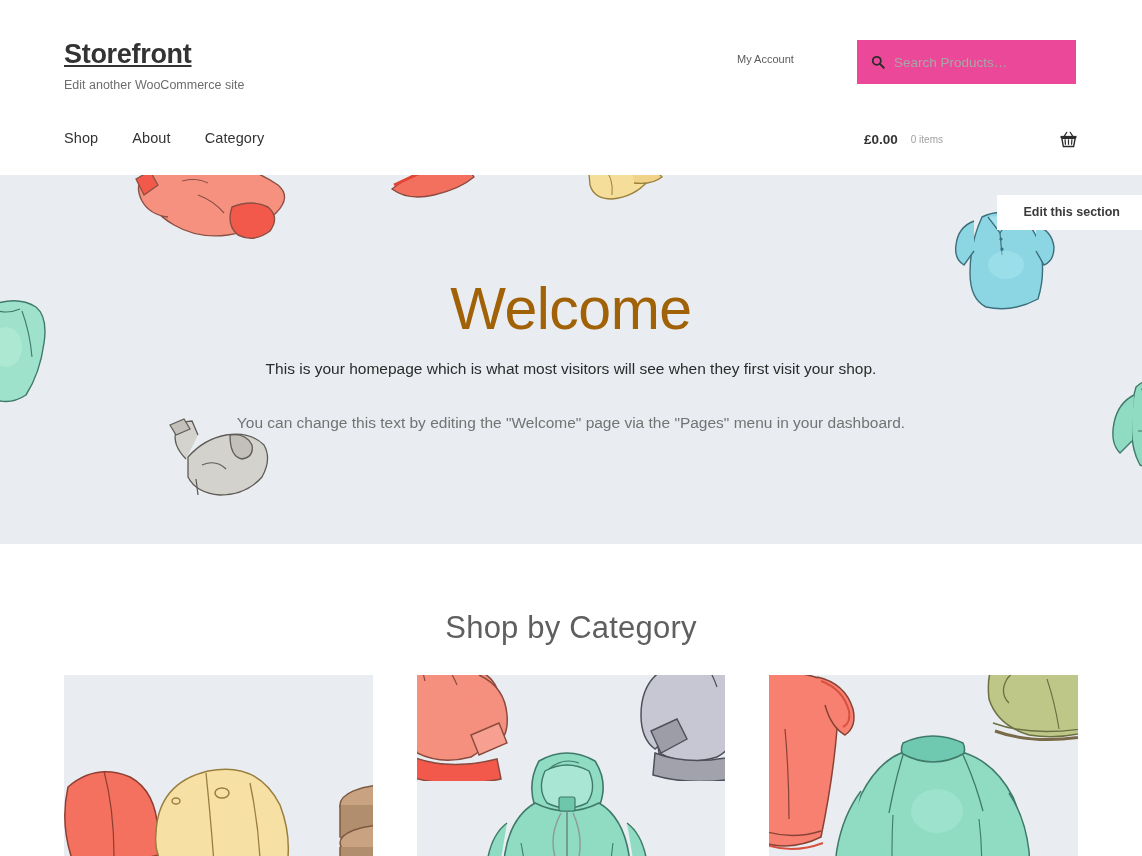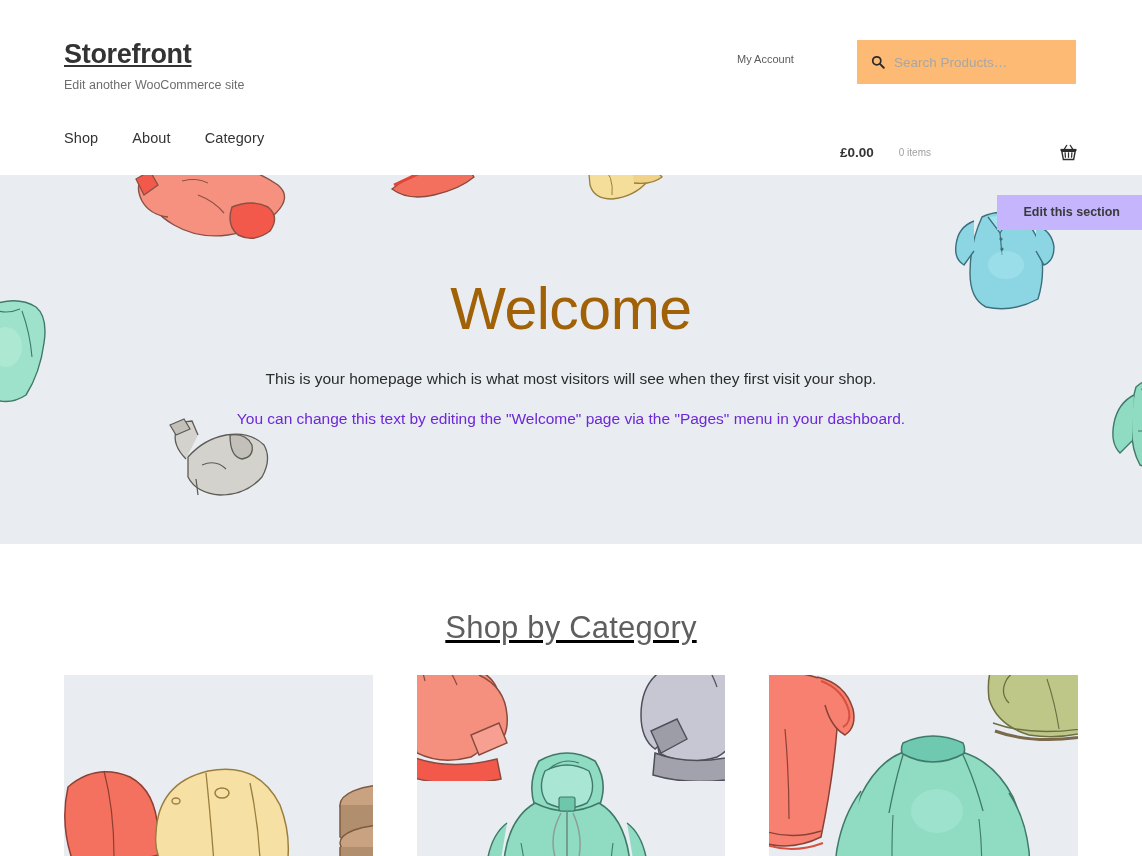--- a/index.html
+++ b/index.html
@@ -26,40 +26,40 @@
   .site-tagline {
     font-size: 12.5px; color: #6d6d6d; margin-top: 8px; font-weight: 400;
   }
   .my-account {
     position: absolute; left: 737px; top: 53px;
     font-size: 11px; color: #5b5b5b; text-decoration: none;
   }
   .search-form {
     position: absolute; left: 857px; top: 40px;
     width: 219px; height: 44px;
-    background: #fdba74;
+    background: #ec4899;
     display: flex; align-items: center;
   }
   .search-icon { margin-left: 14px; width: 14px; height: 14px; flex: 0 0 auto; display:block; }
   .search-input {
     border: 0; outline: 0; background: transparent;
     font-family: "Liberation Sans", sans-serif;
     font-size: 13.5px; color: #3d3d3d;
     margin-left: 9px; width: 170px; height: 26px;
   }
   .search-input::placeholder { color: #a7a7a7; }
 
   .primary-nav { position: absolute; left: 64px; top: 130px; display: flex; gap: 34px; justify-content: space-between; }
   .nav-link {
     font-size: 14.5px; color: #333333; text-decoration: none; letter-spacing: 0.1px;
   }
 
   .cart-block {
     position: absolute; right: 64px; top: 130px;
-    display: flex; align-items: center; gap: 16px; text-decoration: none; margin-top: 13px;
+    display: flex; align-items: center; gap: 4px; text-decoration: none;
   }
   .cart-amount { font-size: 13.5px; font-weight: bold; color: #333333; }
   .cart-count { font-size: 10px; color: #a0a0a0; margin-left: 9px; }
   .basket-icon { margin-left: 112px; width: 19px; height: 19px; display:block; }
 
   
   .hero {
     position: absolute; left: 0; top: 175px;
     width: 1142px; height: 369px;
     background: #e9edf1;
@@ -70,36 +70,36 @@
   .hero-content {
     position: absolute; left: 0; top: 0; width: 1142px;
     text-align: center; z-index: 5;
   }
   .hero-title {
     margin-top: 105px;
     font-size: 59px; font-weight: 300; color: #a16207;
     letter-spacing: -0.5px; line-height: 1;
   }
   .hero-line1 {
-    margin-top: 28px; font-size: 15.5px; color: #2b2b2b; line-height: 1.5;
+    margin-top: 18px; font-size: 15.5px; color: #2b2b2b; line-height: 1.5;
   }
   .hero-line2 {
-    margin-top: 17px; font-size: 15.5px; color: #6d28d9; line-height: 1.5;
+    margin-top: 31px; font-size: 15.5px; color: #737373; line-height: 1.5;
   }
   .edit-section-btn {
     position: absolute; right: 0; top: 20px;
-    background: #c4b5fd;
+    background: #ffffff;
     padding: 10px 22px 10px 26px;
     font-size: 12.5px; font-weight: bold; color: #3a3a3a;
     text-decoration: none; z-index: 10; line-height: 1.2;
   }
 
   
   .category-section {
-    position: absolute; left: 0; top: 544px; width: 1142px; text-decoration: underline;
+    position: absolute; left: 0; top: 544px; width: 1142px;
   }
   .section-heading {
     text-align: center; margin-top: 66px;
     font-size: 31px; font-weight: 300; color: #5f5f5f; letter-spacing: 0.2px;
   }
   .category-grid {
     position: absolute; top: 131px; left: 64px;
     width: 1014px; display: flex; gap: 44px;
   }
   .category-card {

